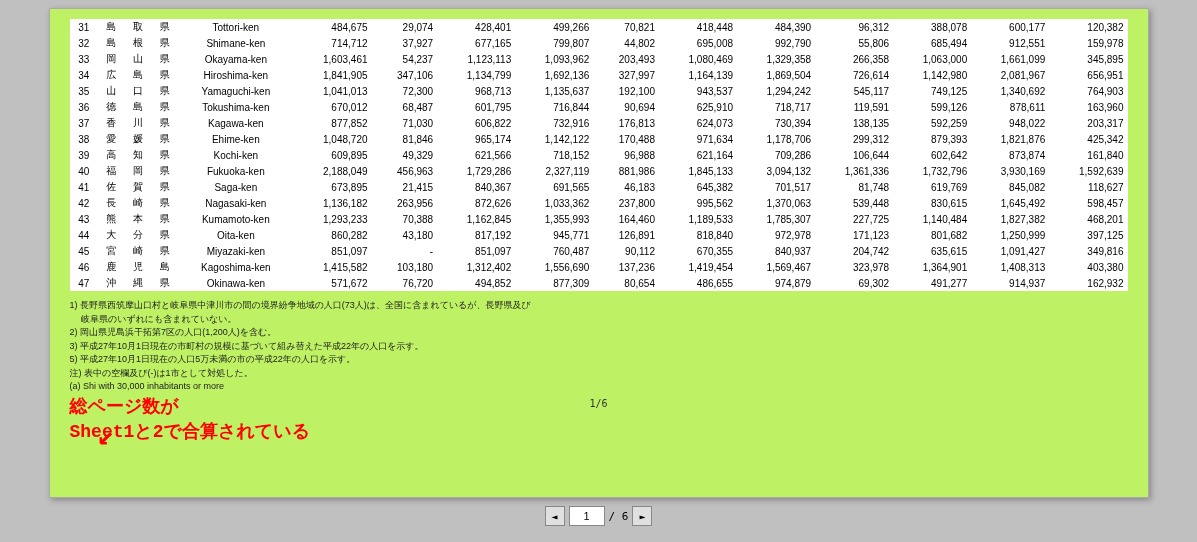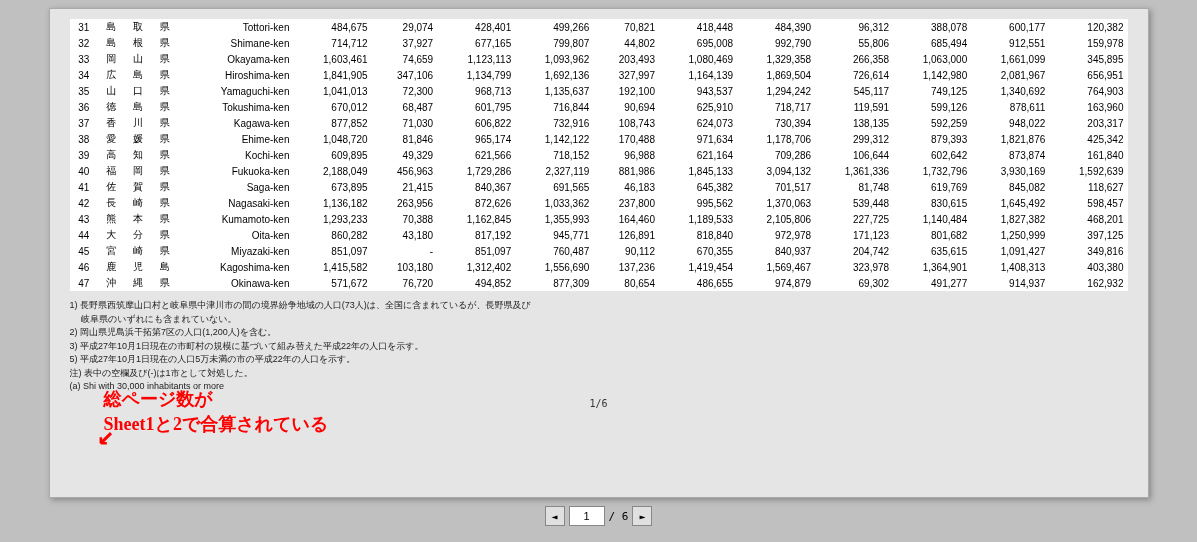--- a/index.html
+++ b/index.html
@@ -8,42 +8,42 @@
       font-family: 'MS Gothic', 'Meiryo', monospace;
       font-size: 11px;
       display: flex;
       flex-direction: column;
       align-items: center;
       justify-content: flex-start;
       min-height: 542px;
       padding: 8px;
     }
     .page-container {
-      background: #e5e5e5;
+      background: #bef264;
       border: 1px solid #aaa;
       width: 1100px;
       min-height: 490px;
       padding: 10px 20px 20px 20px;
       position: relative;
       box-shadow: 2px 2px 6px rgba(0,0,0,0.3);
     }
     table.data-table {
       width: 100%;
       border-collapse: collapse;
       font-size: 10px;
       font-family: Arial, sans-serif;
     }
     table.data-table td {
       padding: 1px 4px;
       white-space: nowrap;
       text-align: right;
       border: none;
     }
     table.data-table td.left-text {
-      text-align: right;
+      text-align: center;
     }
     table.data-table td.center-text {
       text-align: center;
     }
     table.data-table tr:nth-child(odd) {
       background: #fff;
     }
     table.data-table tr:nth-child(even) {
       background: #fff;
     }
@@ -53,27 +53,26 @@
     .footnotes {
       font-size: 9px;
       margin-top: 8px;
       font-family: 'MS Gothic', 'Meiryo', sans-serif;
       line-height: 1.5;
       color: #222;
     }
     .annotation {
       position: absolute;
       left: 20px;
-      bottom: 60px;
+      bottom: 52px;
       color: red;
       font-size: 18px;
       font-weight: bold;
-      font-family: Liberation Serif, serif;
+      font-family: Liberation Mono, monospace;
       line-height: 1.4;
-      margin-left: 34px;
     }
     .arrow {
       position: absolute;
       left: 48px;
       bottom: 46px;
       color: red;
       font-size: 28px;
       font-weight: bold;
     }
     .page-number-center {
@@ -152,21 +151,21 @@
           <td>912,551</td>
           <td>159,978</td>
         </tr>
         <tr>
           <td class="center-text">33</td>
           <td class="center-text">岡</td>
           <td class="center-text">山</td>
           <td class="center-text">県</td>
           <td class="left-text">Okayama-ken</td>
           <td>1,603,461</td>
-          <td>74,659</td>
+          <td>54,237</td>
           <td>1,123,113</td>
           <td>1,093,962</td>
           <td>203,493</td>
           <td>1,080,469</td>
           <td>1,329,358</td>
           <td>266,358</td>
           <td>1,063,000</td>
           <td>1,661,099</td>
           <td>345,895</td>
         </tr>
@@ -227,21 +226,21 @@
         <tr>
           <td class="center-text">37</td>
           <td class="center-text">香</td>
           <td class="center-text">川</td>
           <td class="center-text">県</td>
           <td class="left-text">Kagawa-ken</td>
           <td>877,852</td>
           <td>71,030</td>
           <td>606,822</td>
           <td>732,916</td>
-          <td>108,743</td>
+          <td>176,813</td>
           <td>624,073</td>
           <td>730,394</td>
           <td>138,135</td>
           <td>592,259</td>
           <td>948,022</td>
           <td>203,317</td>
         </tr>
         <tr>
           <td class="center-text">38</td>
           <td class="center-text">愛</td>
@@ -337,21 +336,21 @@
           <td class="center-text">熊</td>
           <td class="center-text">本</td>
           <td class="center-text">県</td>
           <td class="left-text">Kumamoto-ken</td>
           <td>1,293,233</td>
           <td>70,388</td>
           <td>1,162,845</td>
           <td>1,355,993</td>
           <td>164,460</td>
           <td>1,189,533</td>
-          <td>2,105,806</td>
+          <td>1,785,307</td>
           <td>227,725</td>
           <td>1,140,484</td>
           <td>1,827,382</td>
           <td>468,201</td>
         </tr>
         <tr>
           <td class="center-text">44</td>
           <td class="center-text">大</td>
           <td class="center-text">分</td>
           <td class="center-text">県</td>

